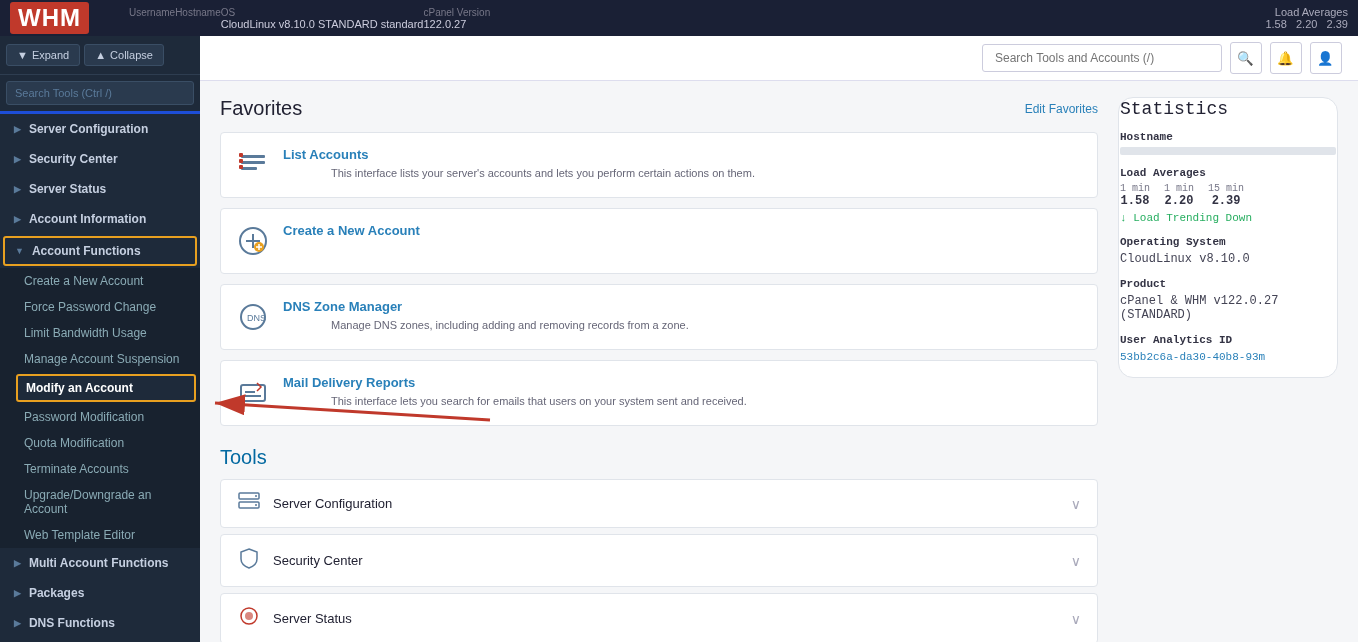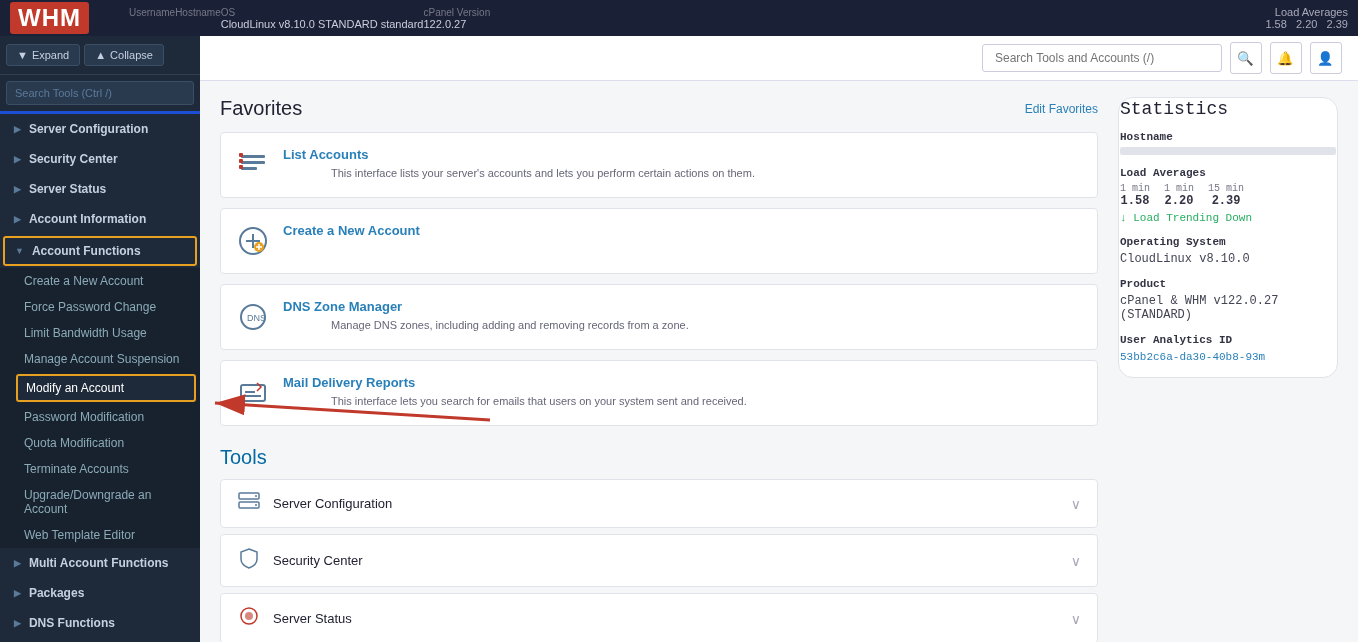--- a/index.html
+++ b/index.html
@@ -52,21 +52,21 @@
       color: #9ab; font-size: 12px; border-left: 2px solid transparent;
     }
     .nav-item .chevron { font-size: 9px; color: #5a7a9a; margin-right: 2px; }
     .nav-item.section-header { color: #c5cfe0; font-weight: 600; }
     .nav-item.section-header.highlighted { border: 2px solid #e8a020; background: #1e2a3a; }
     .sub-nav { background: #18222f; }
     .sub-nav .nav-sub-item {
       padding: 6px 12px 6px 24px; cursor: pointer; color: #8aabb5; font-size: 12px;
     }
     .sub-nav .nav-sub-item.highlighted-item {
-      background: #1e2a3a; color: #fff; border: 2px solid #e8a020; border-radius: 3px; margin: 2px 4px 2px 16px; padding: 5px 8px;
+      background: #1e2a3a; color: #fff; border: 2px solid #e8a020; border-radius: 3px; margin: 2px 4px 2px 16px; padding: 5px 8px; font-weight: bold;
     }
 
     
     .content-area {
       flex: 1; overflow-y: auto; background: #f5f6f8; display: flex; flex-direction: column;
     }
 
     
     .content-topbar {
       background: #fff; border-bottom: 1px solid #dde; padding: 6px 16px;

